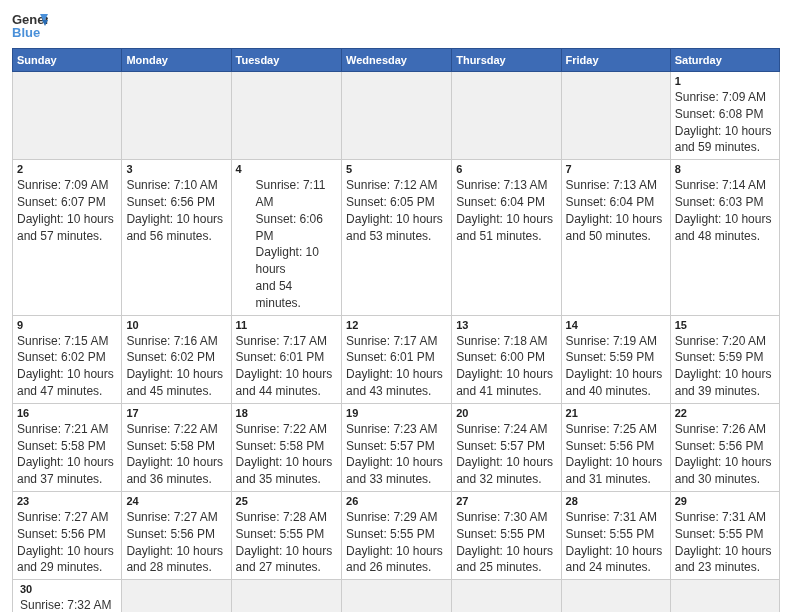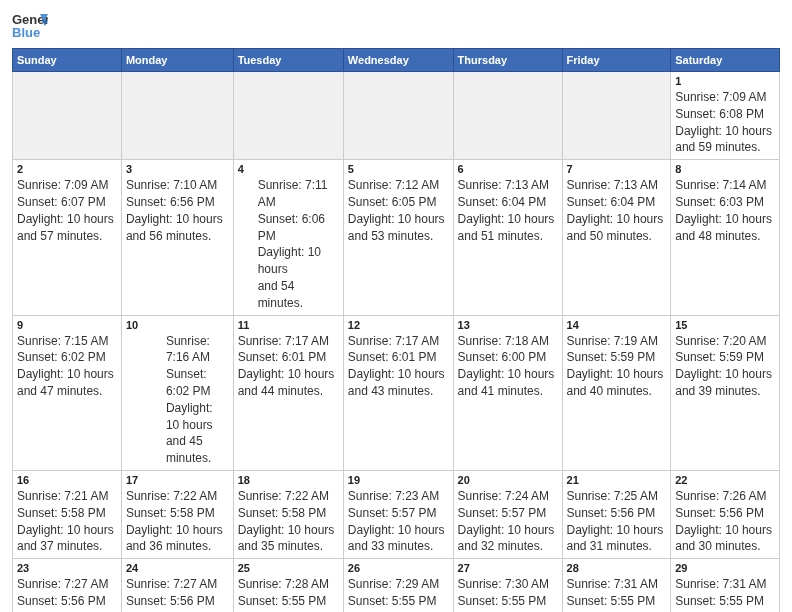--- a/index.html
+++ b/index.html
@@ -187,21 +187,21 @@
         <tr>
           <td>
             <span class="day-number">9</span>
             <div class="day-info" style="white-space: pre-line;">Sunrise: 7:15 AM
 Sunset: 6:02 PM
 Daylight: 10 hours
 and 47 minutes.</div>
           </td>
           <td>
             <span class="day-number">10</span>
-            <div class="day-info" style="white-space: pre-line; margin-left: 40px;">Sunrise: 7:16 AM
+            <div class="day-info" style="white-space: pre-line;">Sunrise: 7:16 AM
 Sunset: 6:02 PM
 Daylight: 10 hours
 and 45 minutes.</div>
           </td>
           <td>
             <span class="day-number">11</span>
             <div class="day-info" style="white-space: pre-line;">Sunrise: 7:17 AM
 Sunset: 6:01 PM
 Daylight: 10 hours
 and 44 minutes.</div>

